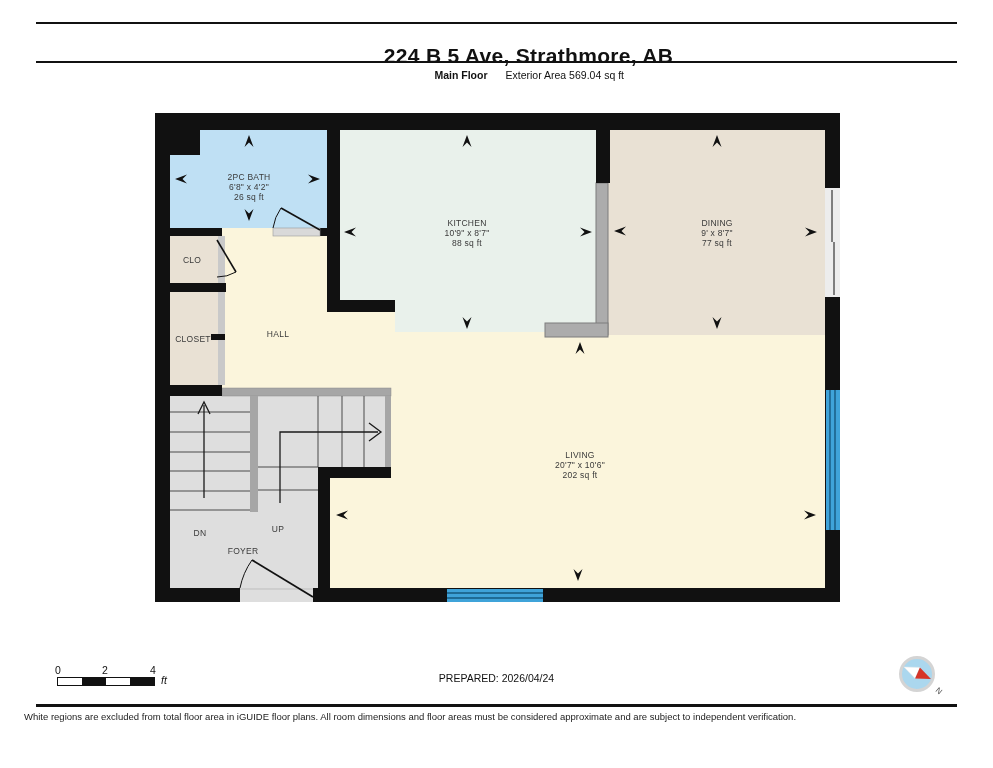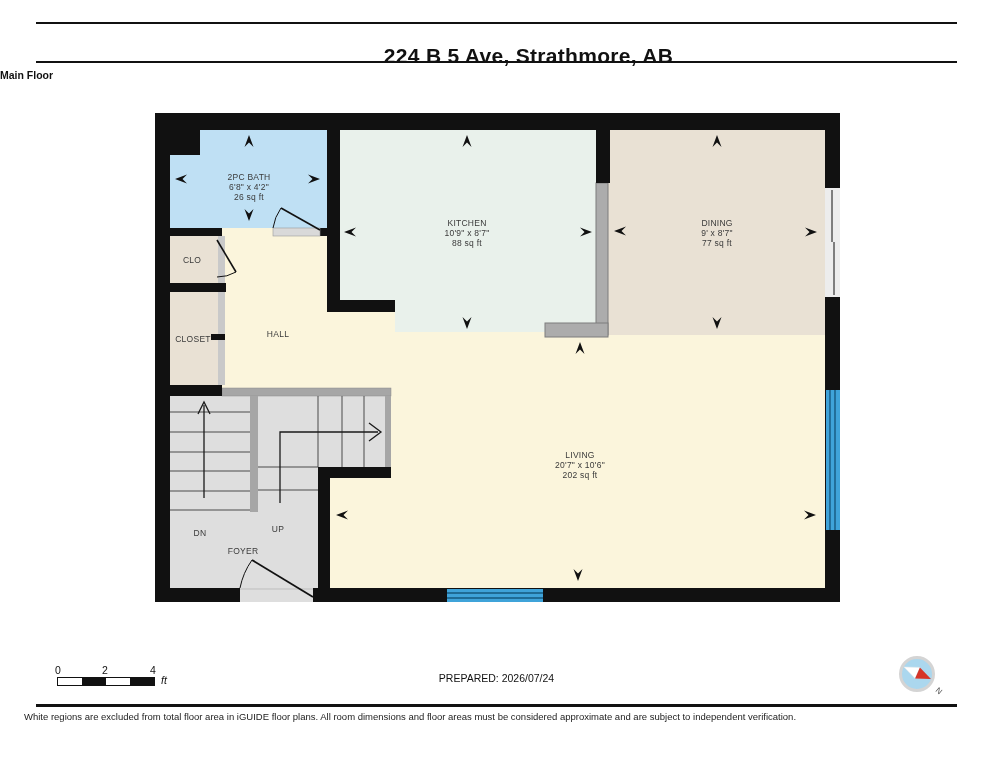--- a/index.html
+++ b/index.html
@@ -6,21 +6,21 @@
   body{width:993px;height:768px;position:relative;overflow:hidden;
        font-family:"Liberation Sans", sans-serif;color:#111;}
   .hrule{position:absolute;left:36px;width:921px;background:#111;}
   #rule-top{top:22px;height:2px;}
   #rule-title{top:61px;height:2px;}
   #rule-footer{top:704px;height:3px;}
   #title{position:absolute;top:30px;left:0;width:100%;text-align:center;
          font-size:21px;font-weight:bold;letter-spacing:.3px;padding-left:32px;}
   #subtitle{position:absolute;top:68px;left:0;width:100%;display:flex;font-size:10.5px;}
   #subtitle .half{width:50%;}
-  #floor-label{text-align:left;padding-right:9px;font-weight:bold;line-height:14px;}
+  #floor-label{text-align:right;padding-right:9px;font-weight:bold;line-height:14px;}
   #areas{text-align:left;padding-left:9px;line-height:14px;}
   #plan{position:absolute;left:155px;top:113px;width:685px;height:489px;}
   svg text{font-family:"Liberation Sans", sans-serif;fill:#3a3a3a;}
   .room-label{font-size:8.5px;letter-spacing:.25px;text-anchor:middle;}
   .tread{stroke:#4a4a4a;stroke-width:1;fill:none;}
   .stair-arrow{stroke:#1a1a1a;stroke-width:1.3;fill:none;}
   .door{stroke:#111;fill:none;}
   .dim-arrow{fill:#111;}
   #scalebar{position:absolute;left:57px;top:664px;width:140px;}
   #scalebar .ticks{position:relative;height:13px;font-size:10.5px;}
@@ -36,20 +36,21 @@
 </head>
 <body>
 
 <div class="hrule" id="rule-top"></div>
 <h1 id="title">224 B 5 Ave, Strathmore, AB</h1>
 <div class="hrule" id="rule-title"></div>
 
 <div id="subtitle">
   <div class="half" id="floor-label">Main Floor</div>
   <div class="half" id="areas">
+    <div>Exterior Area 569.04 sq ft</div>
   </div>
 </div>
 
 <svg id="plan" viewBox="0 0 685 489">
 
   <rect x="15" y="17" width="655" height="458" fill="#FBF5DC"></rect>
   <path d="M185,17 H441 V219 H240 V187 H185 Z" fill="#E9F1EB"></path>
   <rect x="453" y="17" width="217" height="205" fill="#E9E1D4"></rect>
   <rect x="15" y="17" width="157" height="98" fill="#BFE0F4"></rect>
   <rect x="15" y="123" width="48" height="47" fill="#E9E1D4"></rect>
@@ -178,21 +179,21 @@
   </div>
   <div class="bar">
     <div class="seg w"></div>
       <div class="seg b"></div>
       <div class="seg w"></div>
       <div class="seg b"></div>
   </div>
   <span id="scale-unit">ft</span>
 </div>
 
-<div id="prepared">PREPARED: 2026/07/24</div>
+<div id="prepared">PREPARED: 2026/04/24</div>
 
 <svg id="compass" width="50" height="50" viewBox="0 0 50 50">
   <circle cx="23" cy="22" r="16.5" fill="#ABD7EE" stroke="#D4D4D4" stroke-width="3"></circle>
   <polygon points="10,15 25.9,15.5 21.1,26.5" fill="#fff" stroke="#e8e8e8" stroke-width="0.5"></polygon>
   <polygon points="37,27 25.9,15.5 21.1,26.5" fill="#D63427"></polygon>
   <text x="41" y="39" font-size="8" fill="#555" transform="rotate(40 41 39)">N</text>
 </svg>
 
 <div class="hrule" id="rule-footer"></div>
 <div id="disclaimer">White regions are excluded from total floor area in iGUIDE floor plans. All room dimensions and floor areas must be considered approximate and are subject to independent verification.</div>

